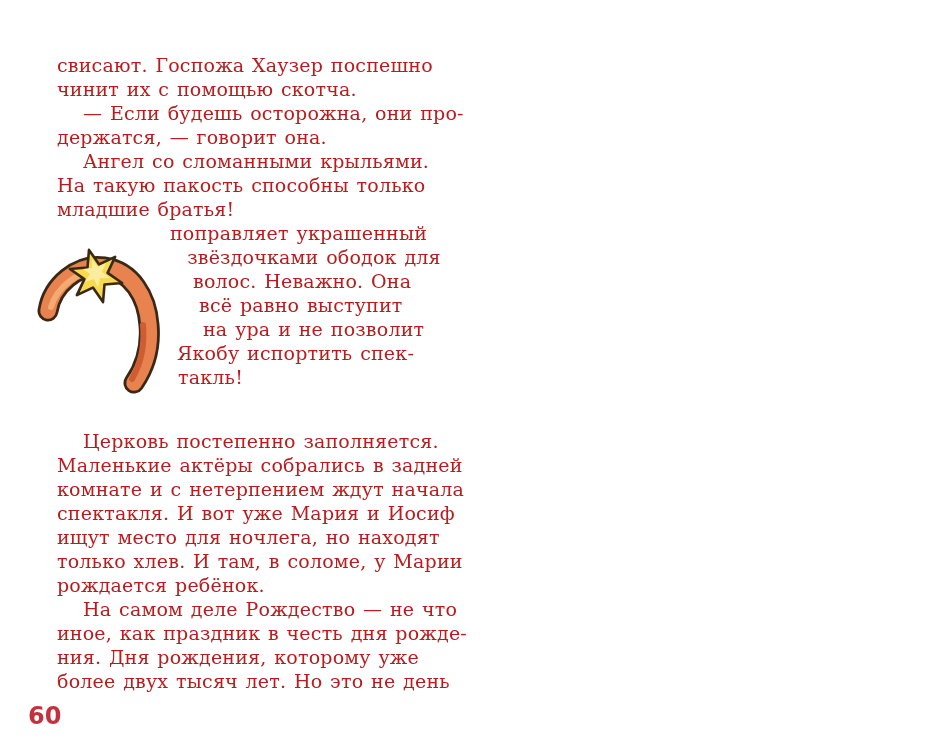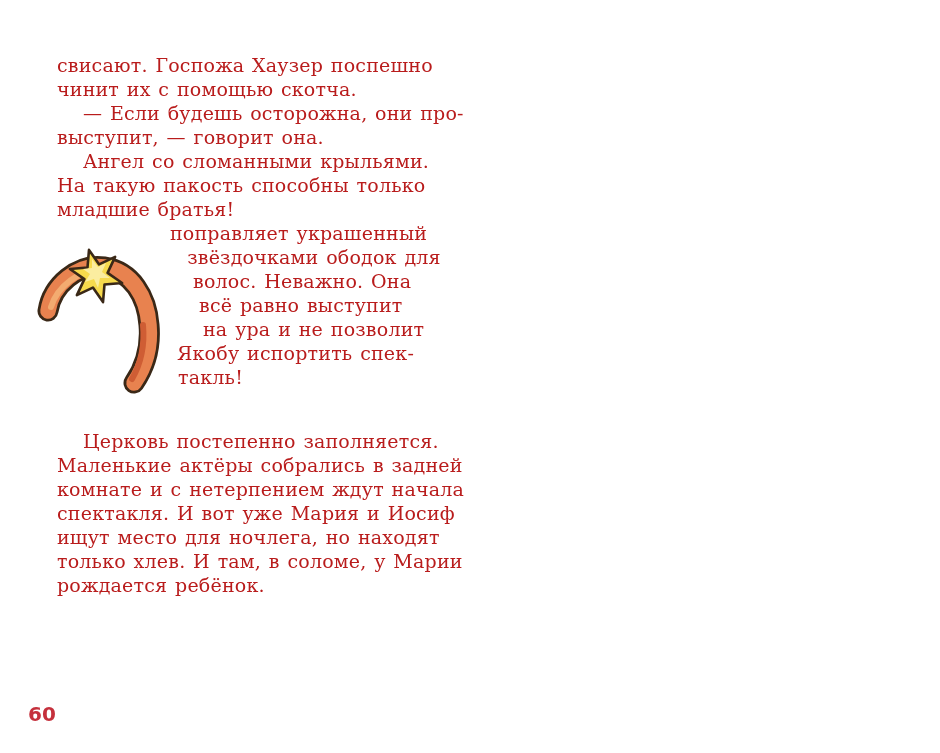--- a/index.html
+++ b/index.html
@@ -18,21 +18,21 @@
   
   .starwrap .tline:nth-child(1){margin-left:113px;}
   .starwrap .tline:nth-child(2){margin-left:122px;text-align:center;}
   .starwrap .tline:nth-child(3){margin-left:136px;}
   .starwrap .tline:nth-child(4){margin-left:142px;}
   .starwrap .tline:nth-child(5){margin-left:146px;}
   .starwrap .tline:nth-child(6){margin-left:120px;}
   .starwrap .tline:nth-child(7){margin-left:121px;}
   .starwrap .tline:nth-child(8){margin-left:101px;}
   .pagenum{position:absolute;font-family:"DejaVu Sans", sans-serif;font-weight:700;
-           font-size:20px;color:#c5303c;}
+           font-size:24px;color:#c5303c;}
   .pagenum.pl{left:28px;top:702px;}
   .illu{position:absolute;}
   .illu-star{left:24px;top:245px;width:152px;height:182px;}
 </style>
 </head>
 <body>
 
 <div class="spread">
 
   <section class="page page-left">
@@ -48,21 +48,21 @@
       <polygon points="68,14 74,22 82,18 78,27 86,33 76,33 74,43 70,34 61,37 66,29 59,24 68,23" fill="#fbeda0" stroke="none"></polygon>
     </svg>
 
     <div class="textcol left-col">
         <div class="para">
           <div class="tline">свисают. Госпожа Хаузер поспешно</div>
           <div class="tline">чинит их с помощью скотча.</div>
         </div>
         <div class="para">
           <div class="tline ind">— Если будешь осторожна, они про-</div>
-          <div class="tline">выступит, — говорит она.</div>
+          <div class="tline">держатся, — говорит она.</div>
         </div>
         <div class="para">
           <div class="tline ind">Ангел со сломанными крыльями.</div>
           <div class="tline">На такую пакость способны только</div>
           <div class="tline">младшие братья!</div>
         </div>
         <div class="para starwrap">
           <div class="tline">поправляет украшенный</div>
           <div class="tline">звёздочками ободок для</div>
           <div class="tline">волос. Неважно. Она</div>
@@ -73,20 +73,26 @@
         </div>
         <div class="para gap">
           <div class="tline ind">Церковь постепенно заполняется.</div>
           <div class="tline">Маленькие актёры собрались в задней</div>
           <div class="tline">комнате и с нетерпением ждут начала</div>
           <div class="tline">спектакля. И вот уже Мария и Иосиф</div>
           <div class="tline">ищут место для ночлега, но находят</div>
           <div class="tline">только хлев. И там, в соломе, у Марии</div>
           <div class="tline">рождается ребёнок.</div>
         </div>
+        <div class="para">
+          <div class="tline ind">На самом деле Рождество — не что</div>
+          <div class="tline">иное, как праздник в честь дня рожде-</div>
+          <div class="tline">ния. Дня рождения, которому уже</div>
+          <div class="tline">более двух тысяч лет. Но это не день</div>
+        </div>
       </div>
 
     <div class="pagenum pl">60</div>
   </section>
 
   <section class="page page-right">
 
     
 
     

